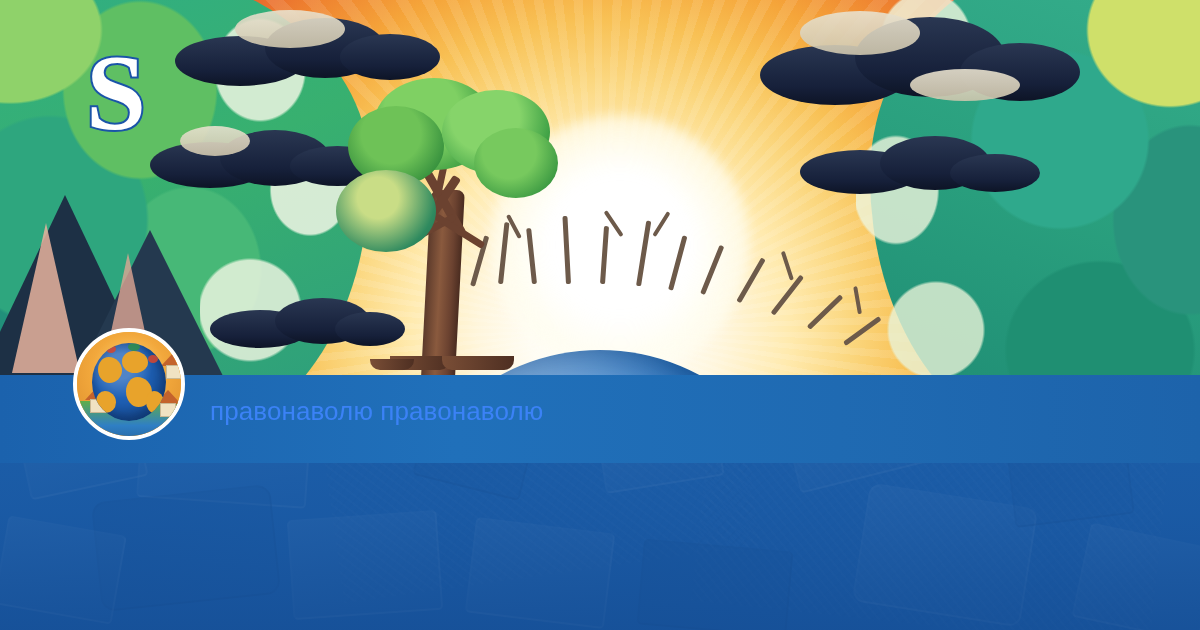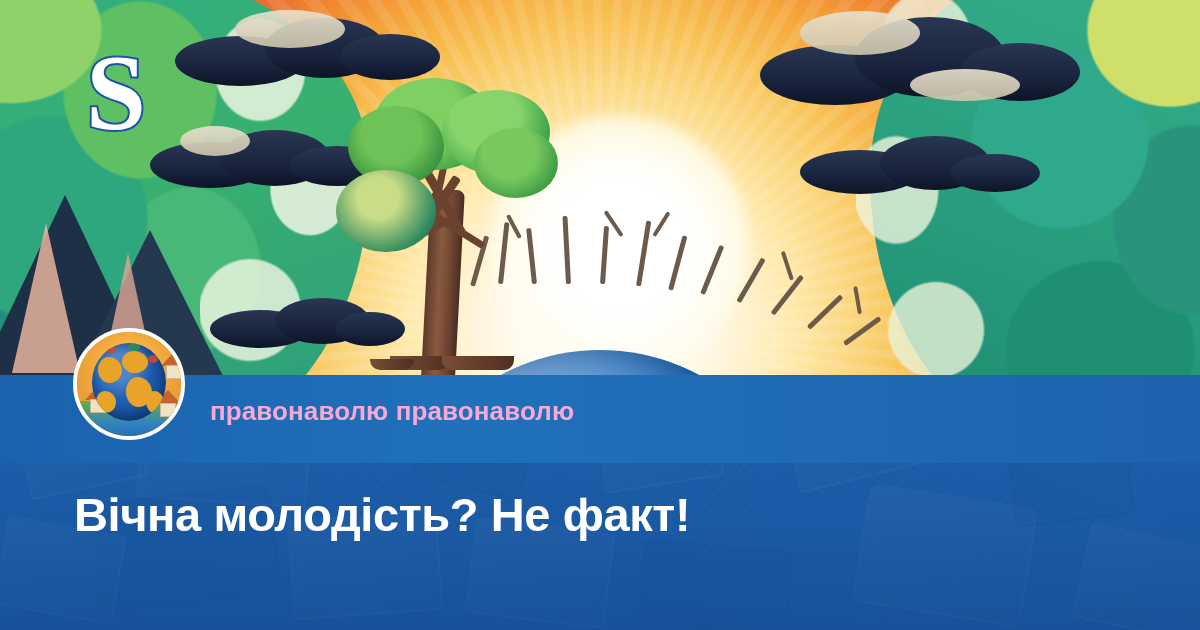--- a/index.html
+++ b/index.html
@@ -255,21 +255,21 @@
     border-bottom:14px solid #c4632c;
   }
   .avatar .hut .wall{
     position:absolute; left:5px; top:13px; width:16px; height:14px;
     background:#f0e2c2; border:1px solid #c9b894;
   }
 
   
   .channel{
     position:absolute; left:210px; top:396px;
-    font-size:26px; font-weight:700; color:#f9a8d4;
+    font-size:26px; font-weight:400; color:#3b82f6;
     letter-spacing:.1px; white-space:nowrap; z-index:11;
   }
 
   
   .headline{
     position:absolute; left:74px; top:487px;
     font-size:47px; font-weight:700; color:#ffffff;
     letter-spacing:-.4px; white-space:nowrap; z-index:11;
   }
 </style>
@@ -428,15 +428,14 @@
         <div class="c" style="left:4px;top:48px;width:20px;height:22px;"></div>
         <div class="c" style="left:54px;top:48px;width:18px;height:22px;"></div>
         <div class="v" style="left:14px;top:2px;width:10px;height:8px;background:#d9452c;"></div>
         <div class="v" style="left:36px;top:0px;width:12px;height:8px;background:#2f8f4a;"></div>
         <div class="v" style="left:56px;top:12px;width:10px;height:8px;background:#d9452c;"></div>
       </div>
     </div>
   </div>
 
   <div class="channel">правонаволю правонаволю</div>
-  <div class="headline">Вічна молодість? Не факт!</div>
 
 </div>
 
 </body></html>

